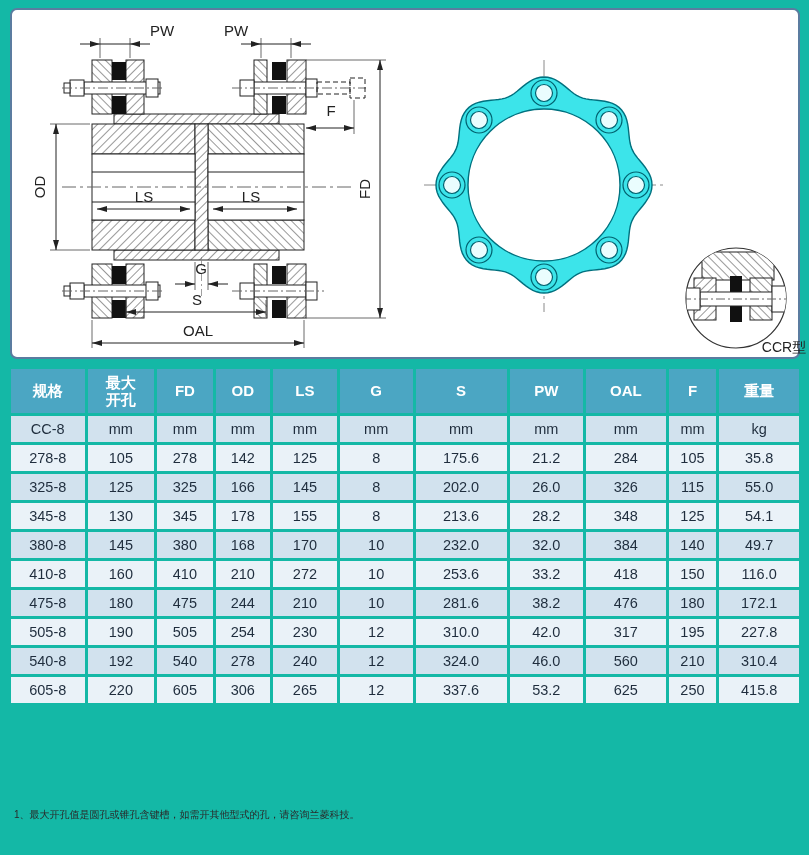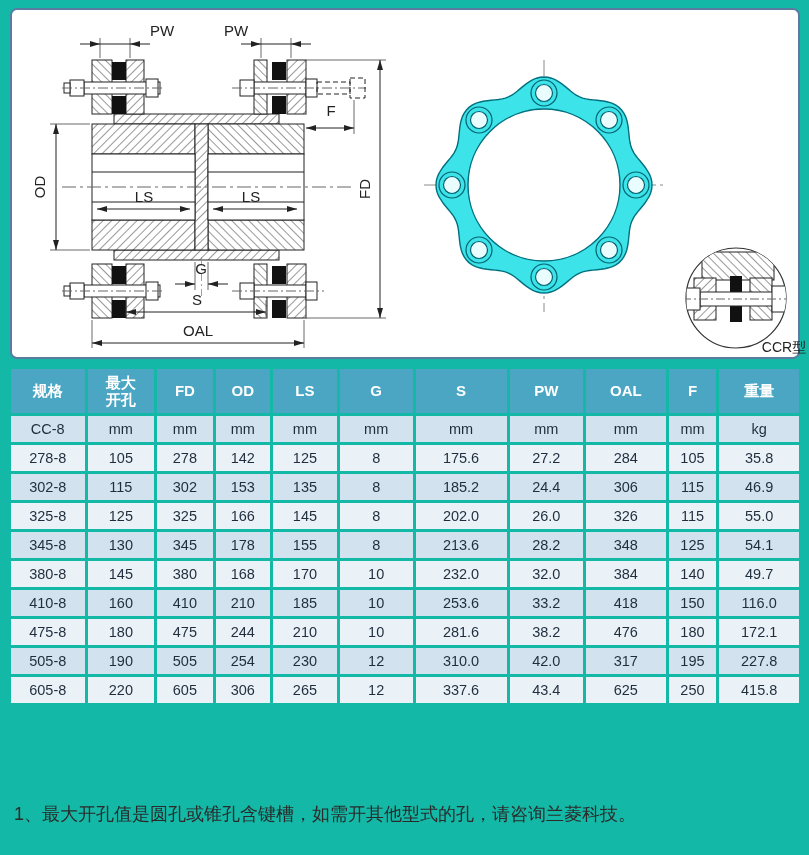--- a/index.html
+++ b/index.html
@@ -31,21 +31,21 @@
   #spec-table th:last-child { text-underline-offset:3px; }
   #spec-table td {
     font-size:14.5px; color:#1f2d3d; text-align:center; vertical-align:middle;
     height:26px; line-height:1;
   }
   #spec-table tbody tr:nth-child(odd) td  { background:#d2e2ee; }
   #spec-table tbody tr:nth-child(even) td { background:#eaf2f8; }
 
   
   #notes { position:absolute; left:14px; top:802px; width:780px; }
-  #notes .note { font-size:18px; color:#2a2a2a; line-height:25px; }
+  #notes .note { font-size:10px; color:#2a2a2a; line-height:25px; }
 </style>
 </head>
 <body>
 
 <div id="page">
 
   <div id="panel">
 
     <svg id="xsection" class="dsvg" width="392" height="345" viewBox="0 0 392 345">
       <defs>
@@ -281,39 +281,26 @@
         </tr>
 
         <tr>
           <td>278-8</td>
           <td>105</td>
           <td>278</td>
           <td>142</td>
           <td>125</td>
           <td>8</td>
           <td>175.6</td>
-          <td>27.2</td>
+          <td>21.2</td>
           <td>284</td>
           <td>105</td>
           <td>35.8</td>
         </tr>
 
-        <tr>
-          <td>302-8</td>
-          <td>115</td>
-          <td>302</td>
-          <td>153</td>
-          <td>135</td>
-          <td>8</td>
-          <td>185.2</td>
-          <td>24.4</td>
-          <td>306</td>
-          <td>115</td>
-          <td>46.9</td>
-        </tr>
 
         <tr>
           <td>325-8</td>
           <td>125</td>
           <td>325</td>
           <td>166</td>
           <td>145</td>
           <td>8</td>
           <td>202.0</td>
           <td>26.0</td>
@@ -348,21 +335,21 @@
           <td>384</td>
           <td>140</td>
           <td>49.7</td>
         </tr>
 
         <tr>
           <td>410-8</td>
           <td>160</td>
           <td>410</td>
           <td>210</td>
-          <td>185</td>
+          <td>272</td>
           <td>10</td>
           <td>253.6</td>
           <td>33.2</td>
           <td>418</td>
           <td>150</td>
           <td>116.0</td>
         </tr>
 
 
         <tr>
@@ -386,31 +373,44 @@
           <td>254</td>
           <td>230</td>
           <td>12</td>
           <td>310.0</td>
           <td>42.0</td>
           <td>317</td>
           <td>195</td>
           <td>227.8</td>
         </tr>
 
+        <tr>
+          <td>540-8</td>
+          <td>192</td>
+          <td>540</td>
+          <td>278</td>
+          <td>240</td>
+          <td>12</td>
+          <td>324.0</td>
+          <td>46.0</td>
+          <td>560</td>
+          <td>210</td>
+          <td>310.4</td>
+        </tr>
 
 
         <tr>
           <td>605-8</td>
           <td>220</td>
           <td>605</td>
           <td>306</td>
           <td>265</td>
           <td>12</td>
           <td>337.6</td>
-          <td>43.4</td>
+          <td>53.2</td>
           <td>625</td>
           <td>250</td>
           <td>415.8</td>
         </tr>
 
     </tbody>
   </table>
 
   <div id="notes">
     <div class="note">1、最大开孔值是圆孔或锥孔含键槽，如需开其他型式的孔，请咨询兰菱科技。</div>

